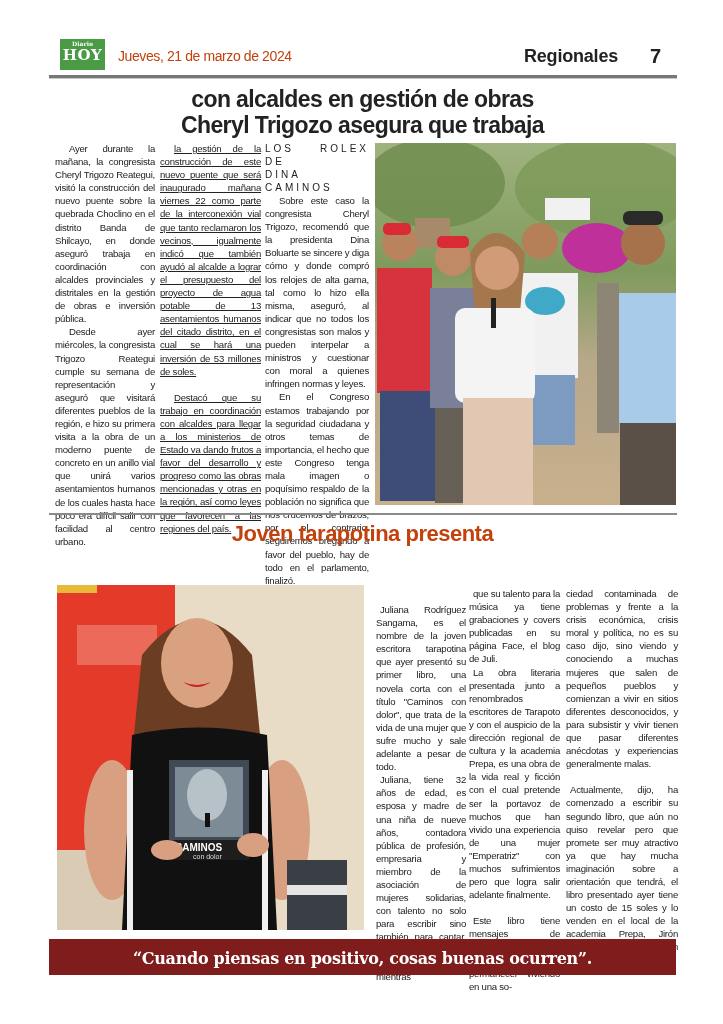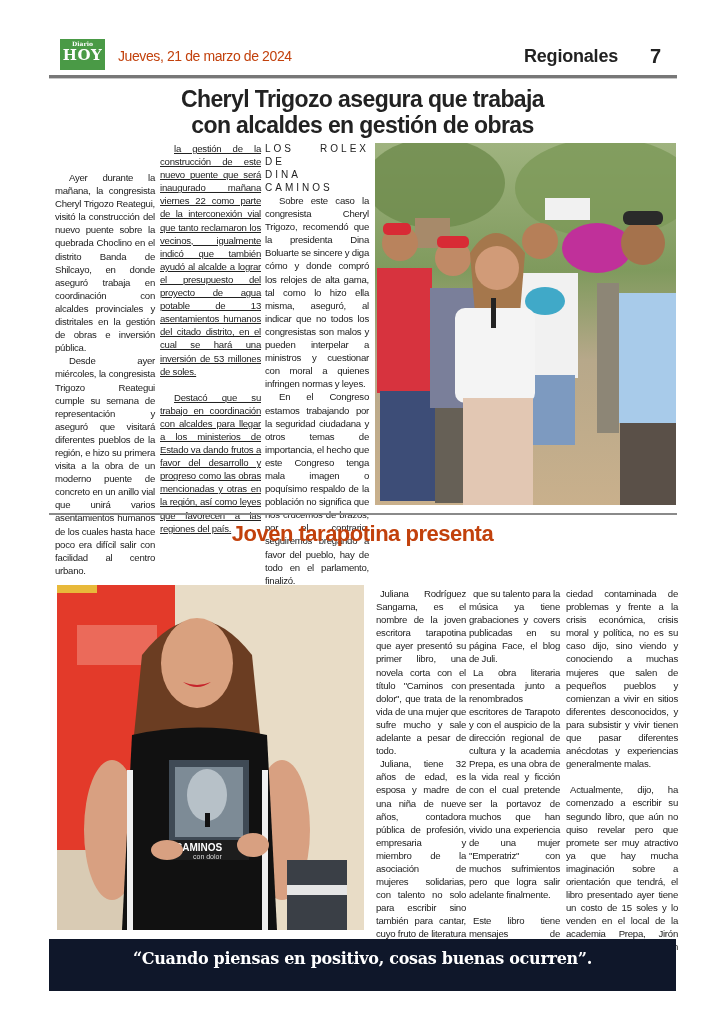--- a/index.html
+++ b/index.html
@@ -19,54 +19,54 @@
   
   .h1 { left:60px; top:86px; width:605px; text-align:center; font-size:23px; line-height:26px; font-weight:bold; color:#222; letter-spacing:-0.6px; }
   .h2 { left:60px; top:521px; width:605px; text-align:center; font-size:22px; line-height:26px; font-weight:bold; color:#c2410c; letter-spacing:-0.5px; }
 
   
   .col { font-size:9.6px; line-height:13.1px; text-align:justify; letter-spacing:-0.25px; color:#222; }
   .col p { margin:0; text-indent:14px; }
   .col p.gap { margin-top:13px; }
   .col p.noind { text-indent:0; }
   .col .sub { text-indent:0; letter-spacing:3px; font-size:10px; text-align:justify; text-align-last:justify; line-height:13px; }
-  .col1 { left:55px; top:142px; width:100px;margin-top:29px; }
+  .col1 { left:55px; top:142px; width:100px; }
   .col2 { left:160px; top:142px; width:101px;text-decoration:underline; }
   .col3 { left:265px; top:142px; width:104px; }
 
-  .col4 { left:376px; top:587px; width:90px; }
+  .col4 { left:376px; top:603px; width:90px; }
   .col5 { left:469px; top:587px; width:91px; }
   .col6 { left:566px; top:587px; width:112px; }
   .col4 p, .col5 p, .col6 p { text-indent:4px; }
 
   .rule-mid { left:49px; top:513px; width:628px; height:2px; background:#8a8a8a; }
 
   
   .photo1 { left:375px; top:143px; width:301px; height:362px; overflow:hidden; background:#a9b98d; }
   .photo2 { left:57px; top:585px; width:307px; height:345px; overflow:hidden; background:#e9ddc9; }
 
   
-  .banner { left:49px; top:939px; width:627px; height:52px; background:#0f172a; color:#fff; text-align:center; font-family:"DejaVu Serif", serif; font-weight:bold; font-size:16px; line-height:40px; letter-spacing:-0.3px; }
+  .banner { left:49px; top:939px; width:627px; height:36px; background:#7f1d1d; color:#fff; text-align:center; font-family:"DejaVu Serif", serif; font-weight:bold; font-size:16px; line-height:40px; letter-spacing:-0.3px; }
 </style>
 </head>
 <body>
 
 <div class="abs logo">
   <span class="small">Diario</span>
   <span class="big">HOY</span>
 </div>
 <div class="abs date">Jueves, 21 de marzo de 2024</div>
 <div class="abs section">Regionales</div>
 <div class="abs pagenum">7</div>
 <div class="abs rule-top"></div>
 <div class="abs rule-top2"></div>
 
 <div class="abs h1">
+  <div>con alcaldes en gestión de obras</div>
   <div>Cheryl Trigozo asegura que trabaja</div>
-  <div>con alcaldes en gestión de obras</div>
 </div>
 
 <div class="abs col col1">
   <p>Ayer durante la mañana, la congresista Cheryl Trigozo Reategui, visitó la construcción del nuevo puente sobre la quebrada Choclino en el distrito Banda de Shilcayo, en donde aseguró trabaja en coordinación con alcaldes provinciales y distritales en la gestión de obras e inversión pública.</p>
   <p>Desde ayer miércoles, la congresista Trigozo Reategui cumple su semana de representación y aseguró que visitará diferentes pueblos de la región, e hizo su primera visita a la obra de un moderno puente de concreto en un anillo vial que unirá varios asentamientos humanos de los cuales hasta hace poco era difícil salir con facilidad al centro urbano.</p>
 </div>
 
 <div class="abs col col2">
   <p>la gestión de la construcción de este nuevo puente que será inaugurado mañana viernes 22 como parte de la interconexión vial que tanto reclamaron los vecinos, igualmente indicó que también ayudó al alcalde a lograr el presupuesto del proyecto de agua potable de 13 asentamientos humanos del citado distrito, en el cual se hará una inversión de 53 millones de soles.</p>
   <p class="gap">Destacó que su trabajo en coordinación con alcaldes para llegar a los ministerios de Estado va dando frutos a favor del desarrollo y progreso como las obras mencionadas y otras en la región, así como leyes que favorecen a las regiones del país.</p>

